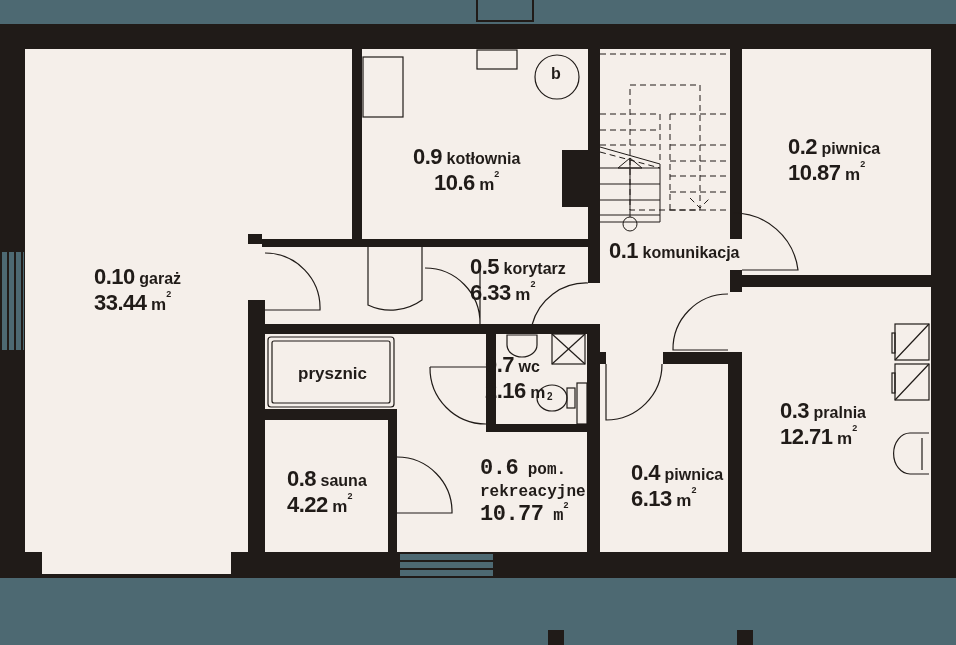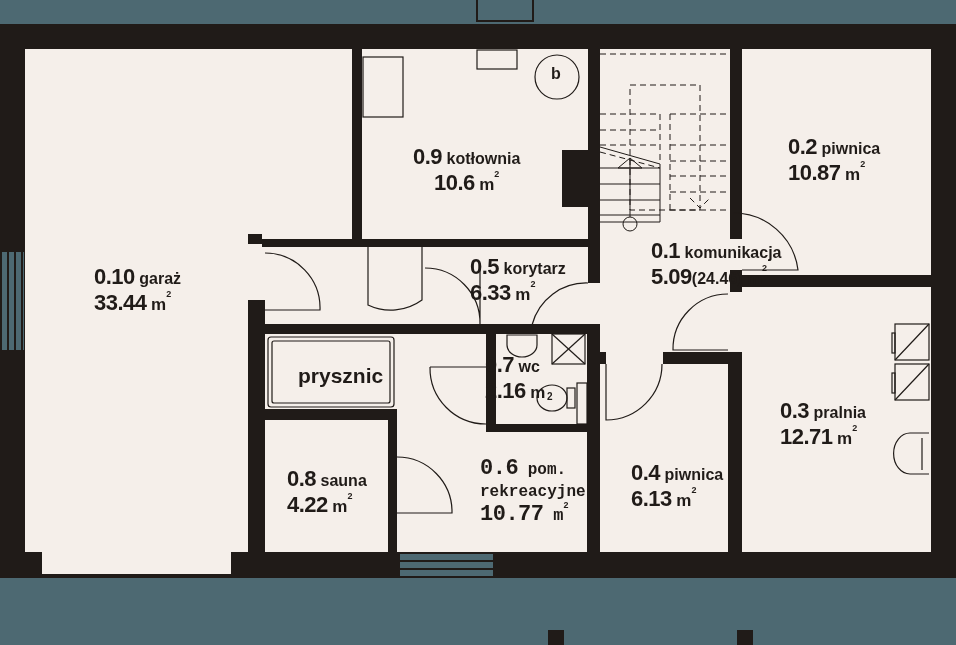--- a/index.html
+++ b/index.html
@@ -9,21 +9,21 @@
   .floor{position:absolute;background:#f5efea;}
   svg.over{position:absolute;left:0;top:0;}
   .label{position:absolute;color:#201b18;font-weight:bold;line-height:1;white-space:nowrap;}
   .label .num{font-size:22px;letter-spacing:-0.5px;}
   .label .nm{font-size:16px;}
   .label .area{font-size:22px;letter-spacing:-0.5px;}
   .label .unit{font-size:17px;}
   .label .sup{font-size:9px;vertical-align:top;position:relative;top:-2px;}
   .label .paren{font-size:16px;}
   .line{display:block;margin-bottom:4px;}
-  .fixture-text{position:absolute;font-weight:bold;color:#201b18;font-size:21px;}
+  .fixture-text{position:absolute;font-weight:bold;color:#201b18;font-size:17px;}
 </style>
 </head>
 <body>
 
 <div class="wall" style="left:0;top:24px;width:956px;height:554px;"></div>
 
 <div class="abs" style="left:476px;top:0;width:58px;height:22px;border:2px solid #201b18;border-top:none;box-sizing:border-box;background:#4d6972;"></div>
 
 <div class="floor" style="left:25px;top:49px;width:327px;height:503px;"></div>
 <div class="floor" style="left:42px;top:540px;width:189px;height:37px;border-bottom:3px solid #201b18;box-sizing:border-box;"></div>
@@ -158,23 +158,22 @@
 <div class="label" style="left:94px;top:266px;">
   <span class="line"><span class="num">0.10</span> <span class="nm">garaż</span></span>
   <span class="line"><span class="area">33.44</span> <span class="unit">m</span><span class="sup">2</span></span>
 </div>
 
 <div class="label" style="left:413px;top:146px;text-align:center;">
   <span class="line"><span class="num">0.9</span> <span class="nm">kotłownia</span></span>
   <span class="line"><span class="area">10.6</span> <span class="unit">m</span><span class="sup">2</span></span>
 </div>
 
-<div class="label" style="left:609px;top:240px;margin-left:42px;">
+<div class="label" style="left:609px;top:240px;">
   <span class="line"><span class="num">0.1</span> <span class="nm">komunikacja</span></span>
-  <span class="line"><span class="area">5.09</span><span class="paren">(24.46)</span> <span class="unit">m</span><span class="sup">2</span></span>
 </div>
 
 <div class="label" style="left:788px;top:136px;">
   <span class="line"><span class="num">0.2</span> <span class="nm">piwnica</span></span>
   <span class="line"><span class="area">10.87</span> <span class="unit">m</span><span class="sup">2</span></span>
 </div>
 
 <div class="label" style="left:470px;top:256px;">
   <span class="line"><span class="num">0.5</span> <span class="nm">korytarz</span></span>
   <span class="line"><span class="area">6.33</span> <span class="unit">m</span><span class="sup">2</span></span>

